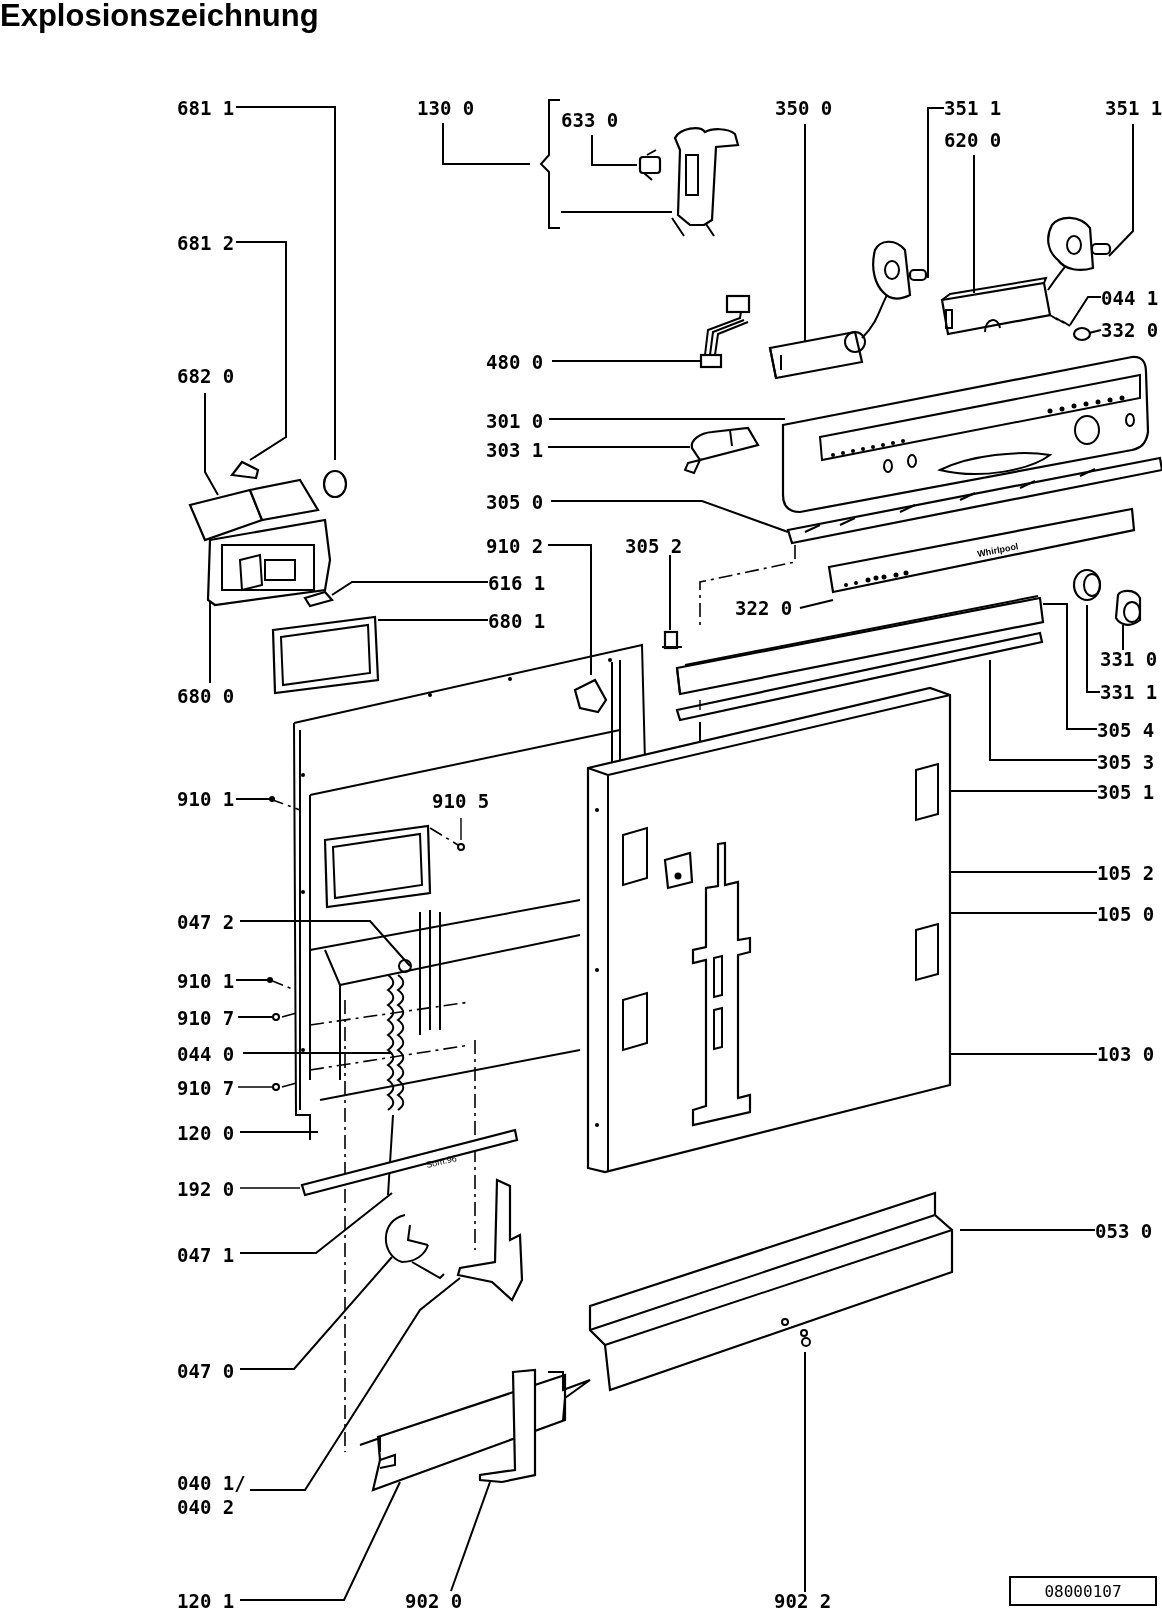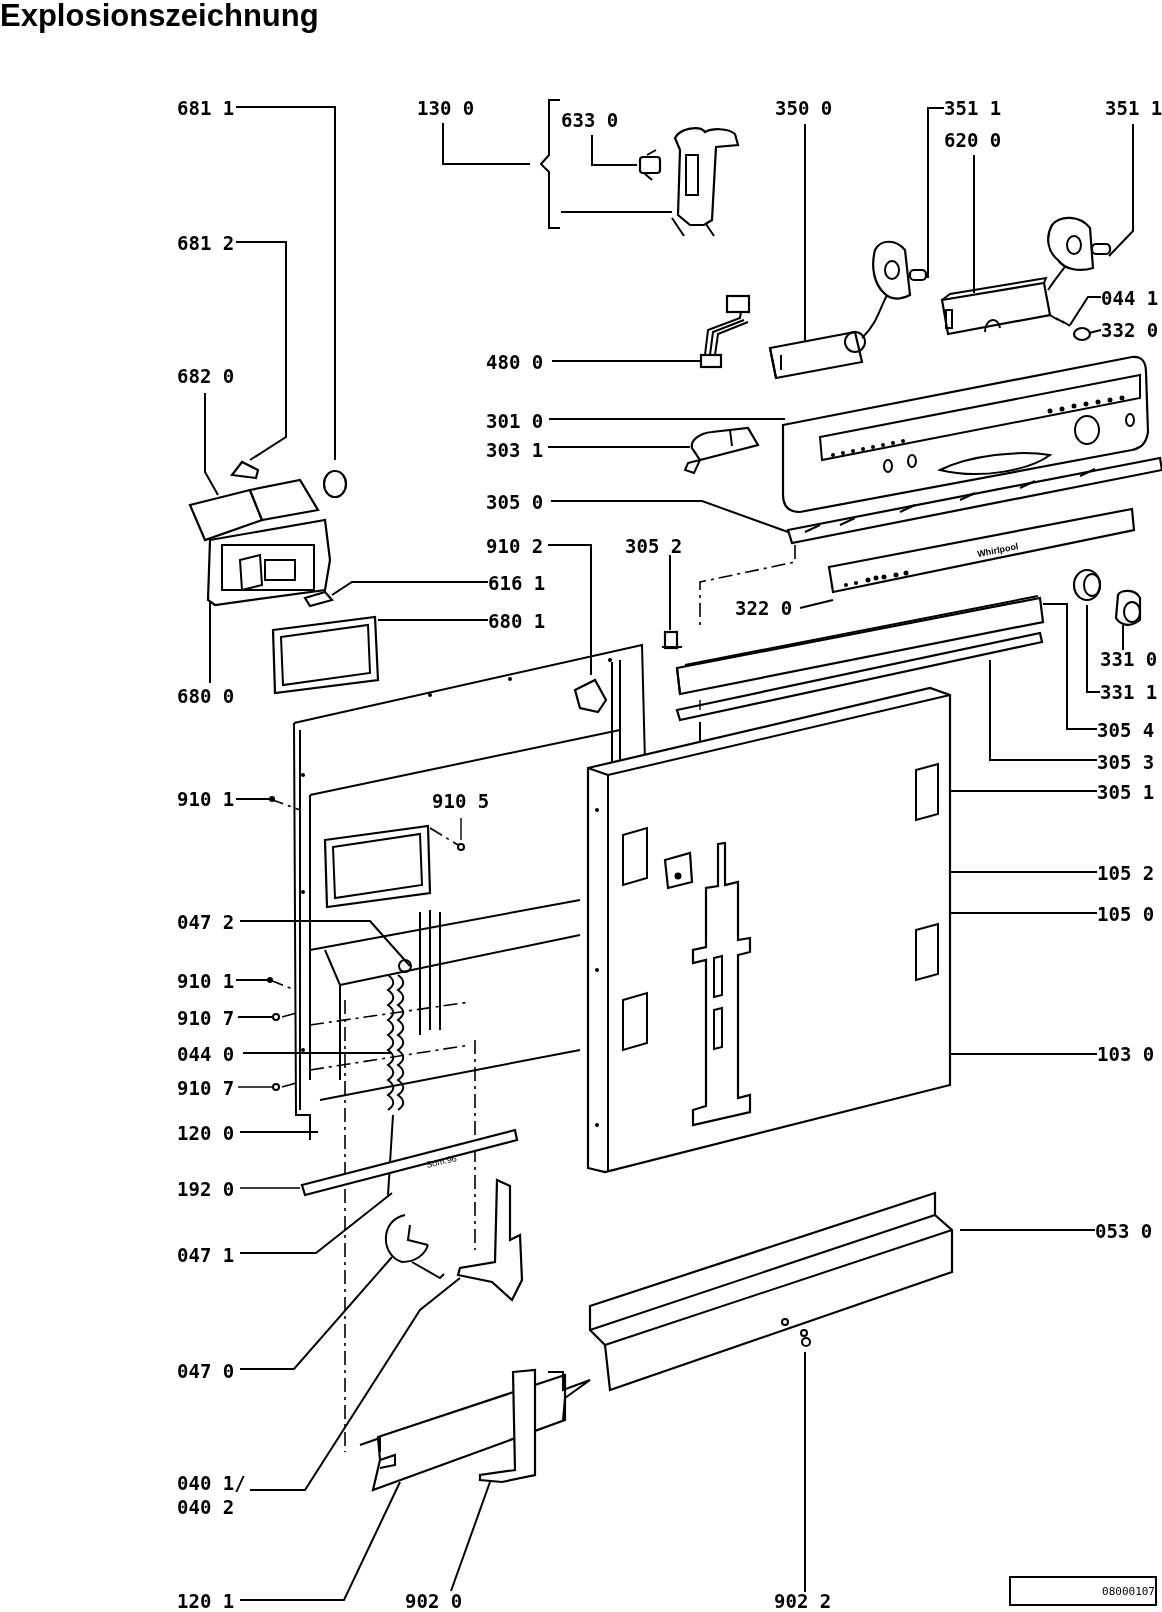--- a/index.html
+++ b/index.html
@@ -6,21 +6,21 @@
   body { width: 1162px; height: 1612px; position: relative; overflow: hidden; font-family: "Liberation Sans", sans-serif; color: #000; }
   .title { position: absolute; left: 0; top: -2px; font-family: "Liberation Sans", sans-serif; font-weight: bold; font-size: 31px; letter-spacing: 0px; color: #000; }
   svg.diagram { position: absolute; left: 0; top: 0; width: 1162px; height: 1612px; }
   .lbl { font-family: "DejaVu Sans Mono", "Liberation Mono", monospace; font-weight: bold; font-size: 19px; fill: #000; }
   .ln { stroke: #000; stroke-width: 2; fill: none; }
   .thin { stroke: #000; stroke-width: 1.4; fill: none; }
   .part { stroke: #000; stroke-width: 2.2; fill: #fff; }
   .partn { stroke: #000; stroke-width: 2; fill: none; }
   .dash { stroke: #000; stroke-width: 1.6; fill: none; stroke-dasharray: 14 5 3 5; }
   .dot { fill: #000; }
-  .refbox { position: absolute; left: 1009px; top: 1576px; width: 148px; height: 30px; border: 2px solid #000; box-sizing: border-box; text-align: right; line-height: 27px; font-family: "DejaVu Sans Mono", "Liberation Mono", monospace; font-size: 11px; }
+  .refbox { position: absolute; left: 1009px; top: 1576px; width: 148px; height: 30px; border: 2px solid #000; box-sizing: border-box; text-align: center; line-height: 27px; font-family: "DejaVu Sans Mono", "Liberation Mono", monospace; font-size: 16px; }
 </style>
 </head>
 <body>
 
 <div class="title">Explosionszeichnung</div>
 
 <svg class="diagram" viewBox="0 0 1162 1612">
 
   <g>
     <text class="lbl" x="177" y="115">681 1</text>

